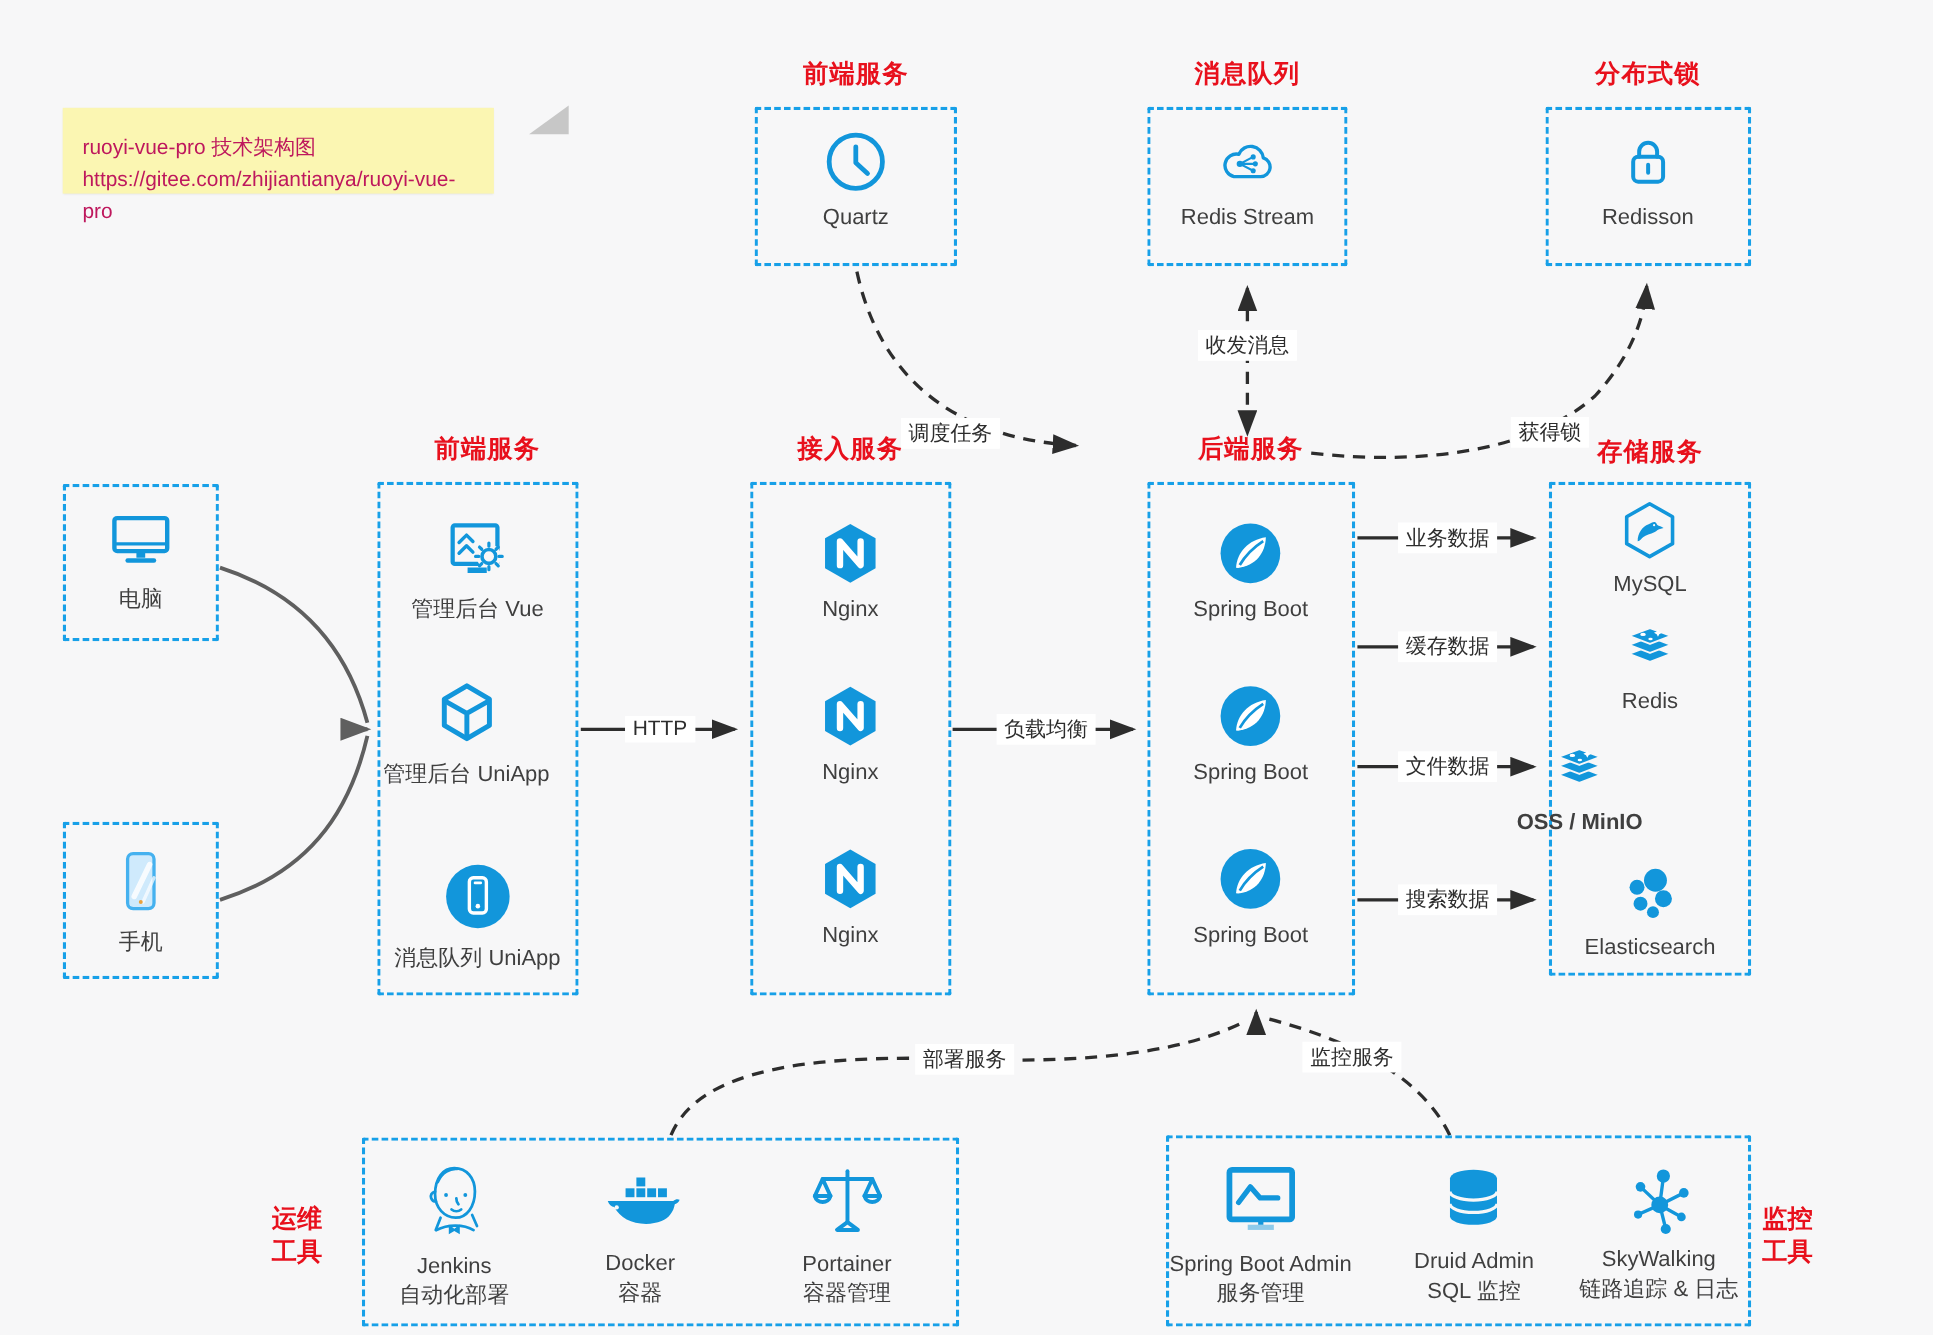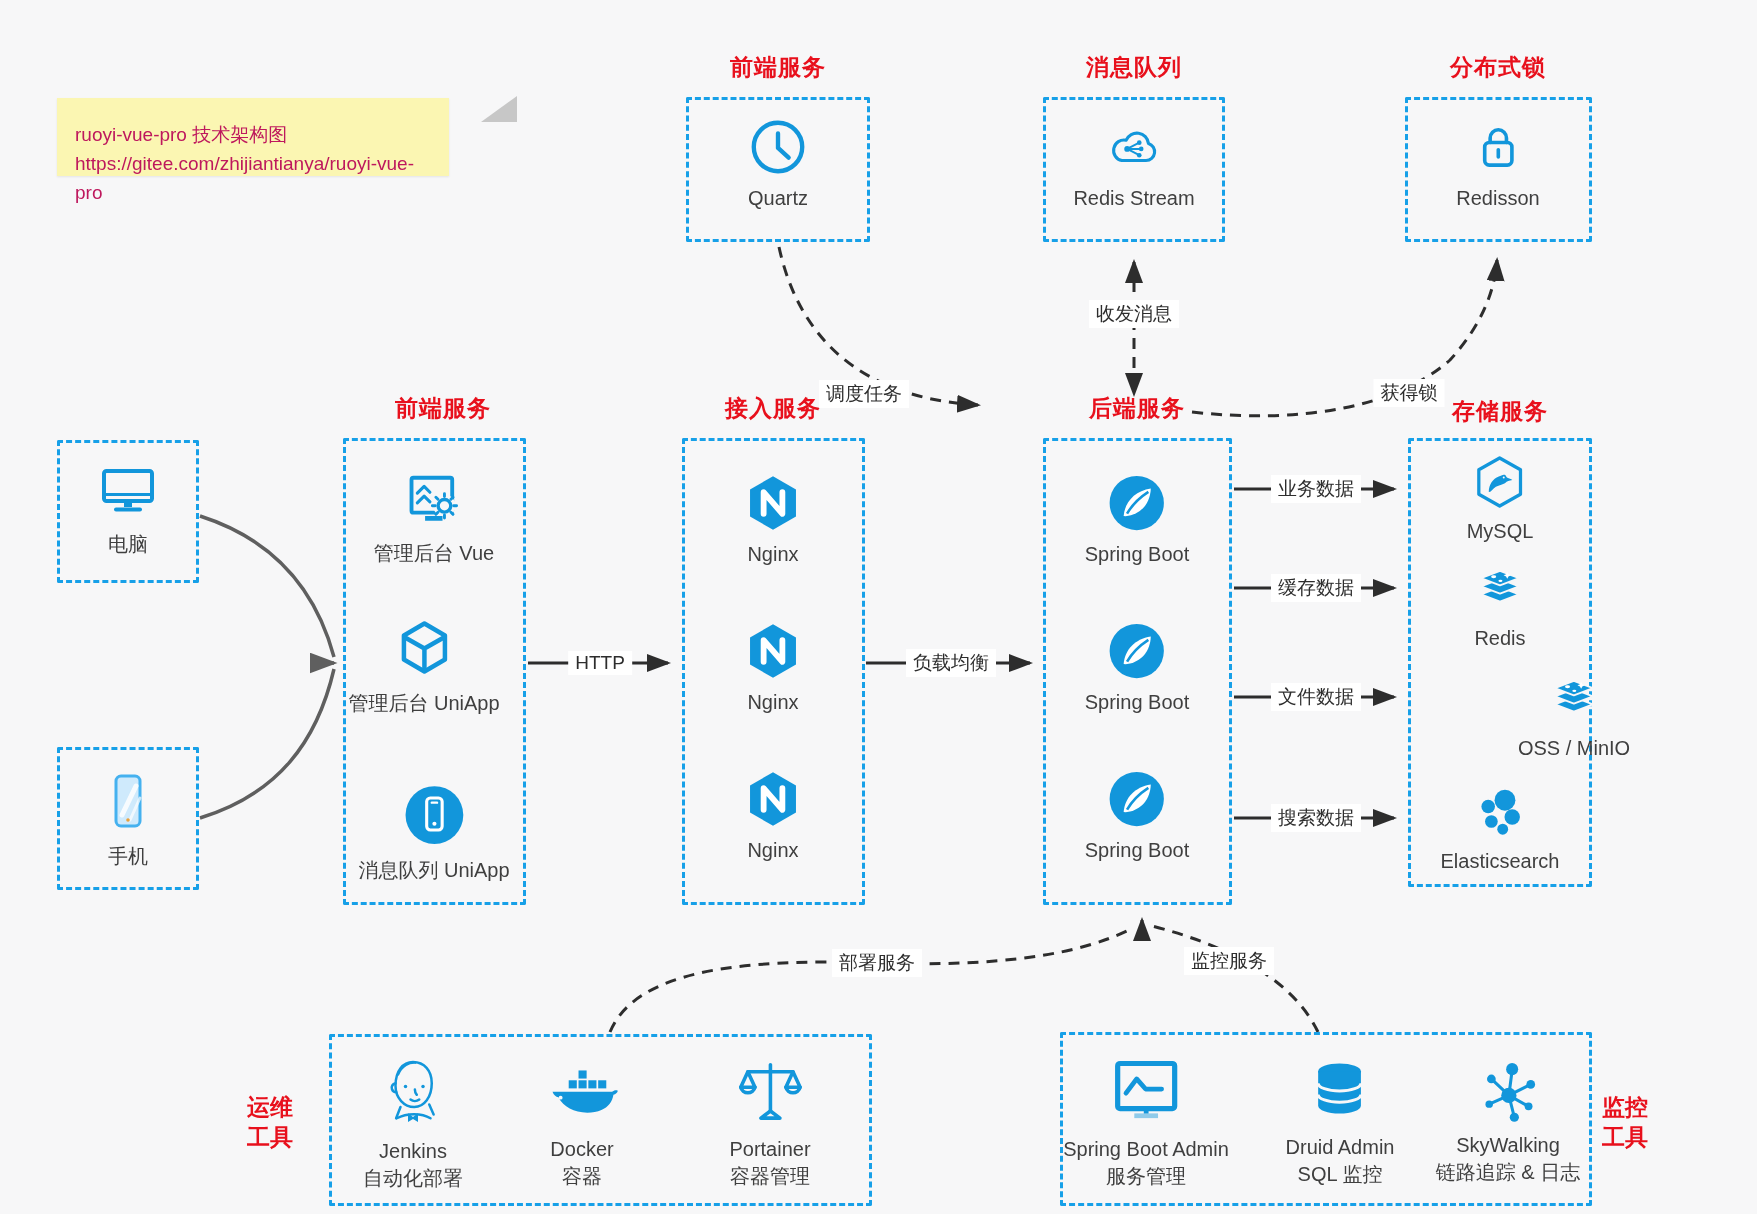--- a/index.html
+++ b/index.html
@@ -231,21 +231,21 @@
         <path d="M32,21 L53,29 L32,37 L11,29 Z"></path>
         <path d="M32,12 L53,20 L32,28 L11,20 Z"></path>
       </g>
       <path d="M40,13 l1.3,2.6 2.7,1.3 -2.7,1.3 -1.3,2.6 -1.3,-2.6 -2.7,-1.3 2.7,-1.3 z" fill="#ffffff"></path>
       <ellipse cx="25" cy="18.5" rx="2.8" ry="1.6" fill="#ffffff"></ellipse>
       <ellipse cx="32.5" cy="23" rx="2.2" ry="1.3" fill="#ffffff"></ellipse>
     </svg>
     <div class="lbl">Redis</div>
   </div>
 
-  <div class="item" style="left:1574px;top:670px;">
+  <div class="item" style="left:1436px;top:670px;font-weight:bold;">
     <svg class="ic" width="58" height="58" viewBox="0 0 64 64">
       <g fill="currentColor" stroke="#f7f7f8" stroke-width="2" stroke-linejoin="round">
         <path d="M32,30 L53,38 L32,46 L11,38 Z"></path>
         <path d="M32,21 L53,29 L32,37 L11,29 Z"></path>
         <path d="M32,12 L53,20 L32,28 L11,20 Z"></path>
       </g>
       <path d="M40,13 l1.3,2.6 2.7,1.3 -2.7,1.3 -1.3,2.6 -1.3,-2.6 -2.7,-1.3 2.7,-1.3 z" fill="#ffffff"></path>
       <ellipse cx="25" cy="18.5" rx="2.8" ry="1.6" fill="#ffffff"></ellipse>
       <ellipse cx="32.5" cy="23" rx="2.2" ry="1.3" fill="#ffffff"></ellipse>
     </svg>

